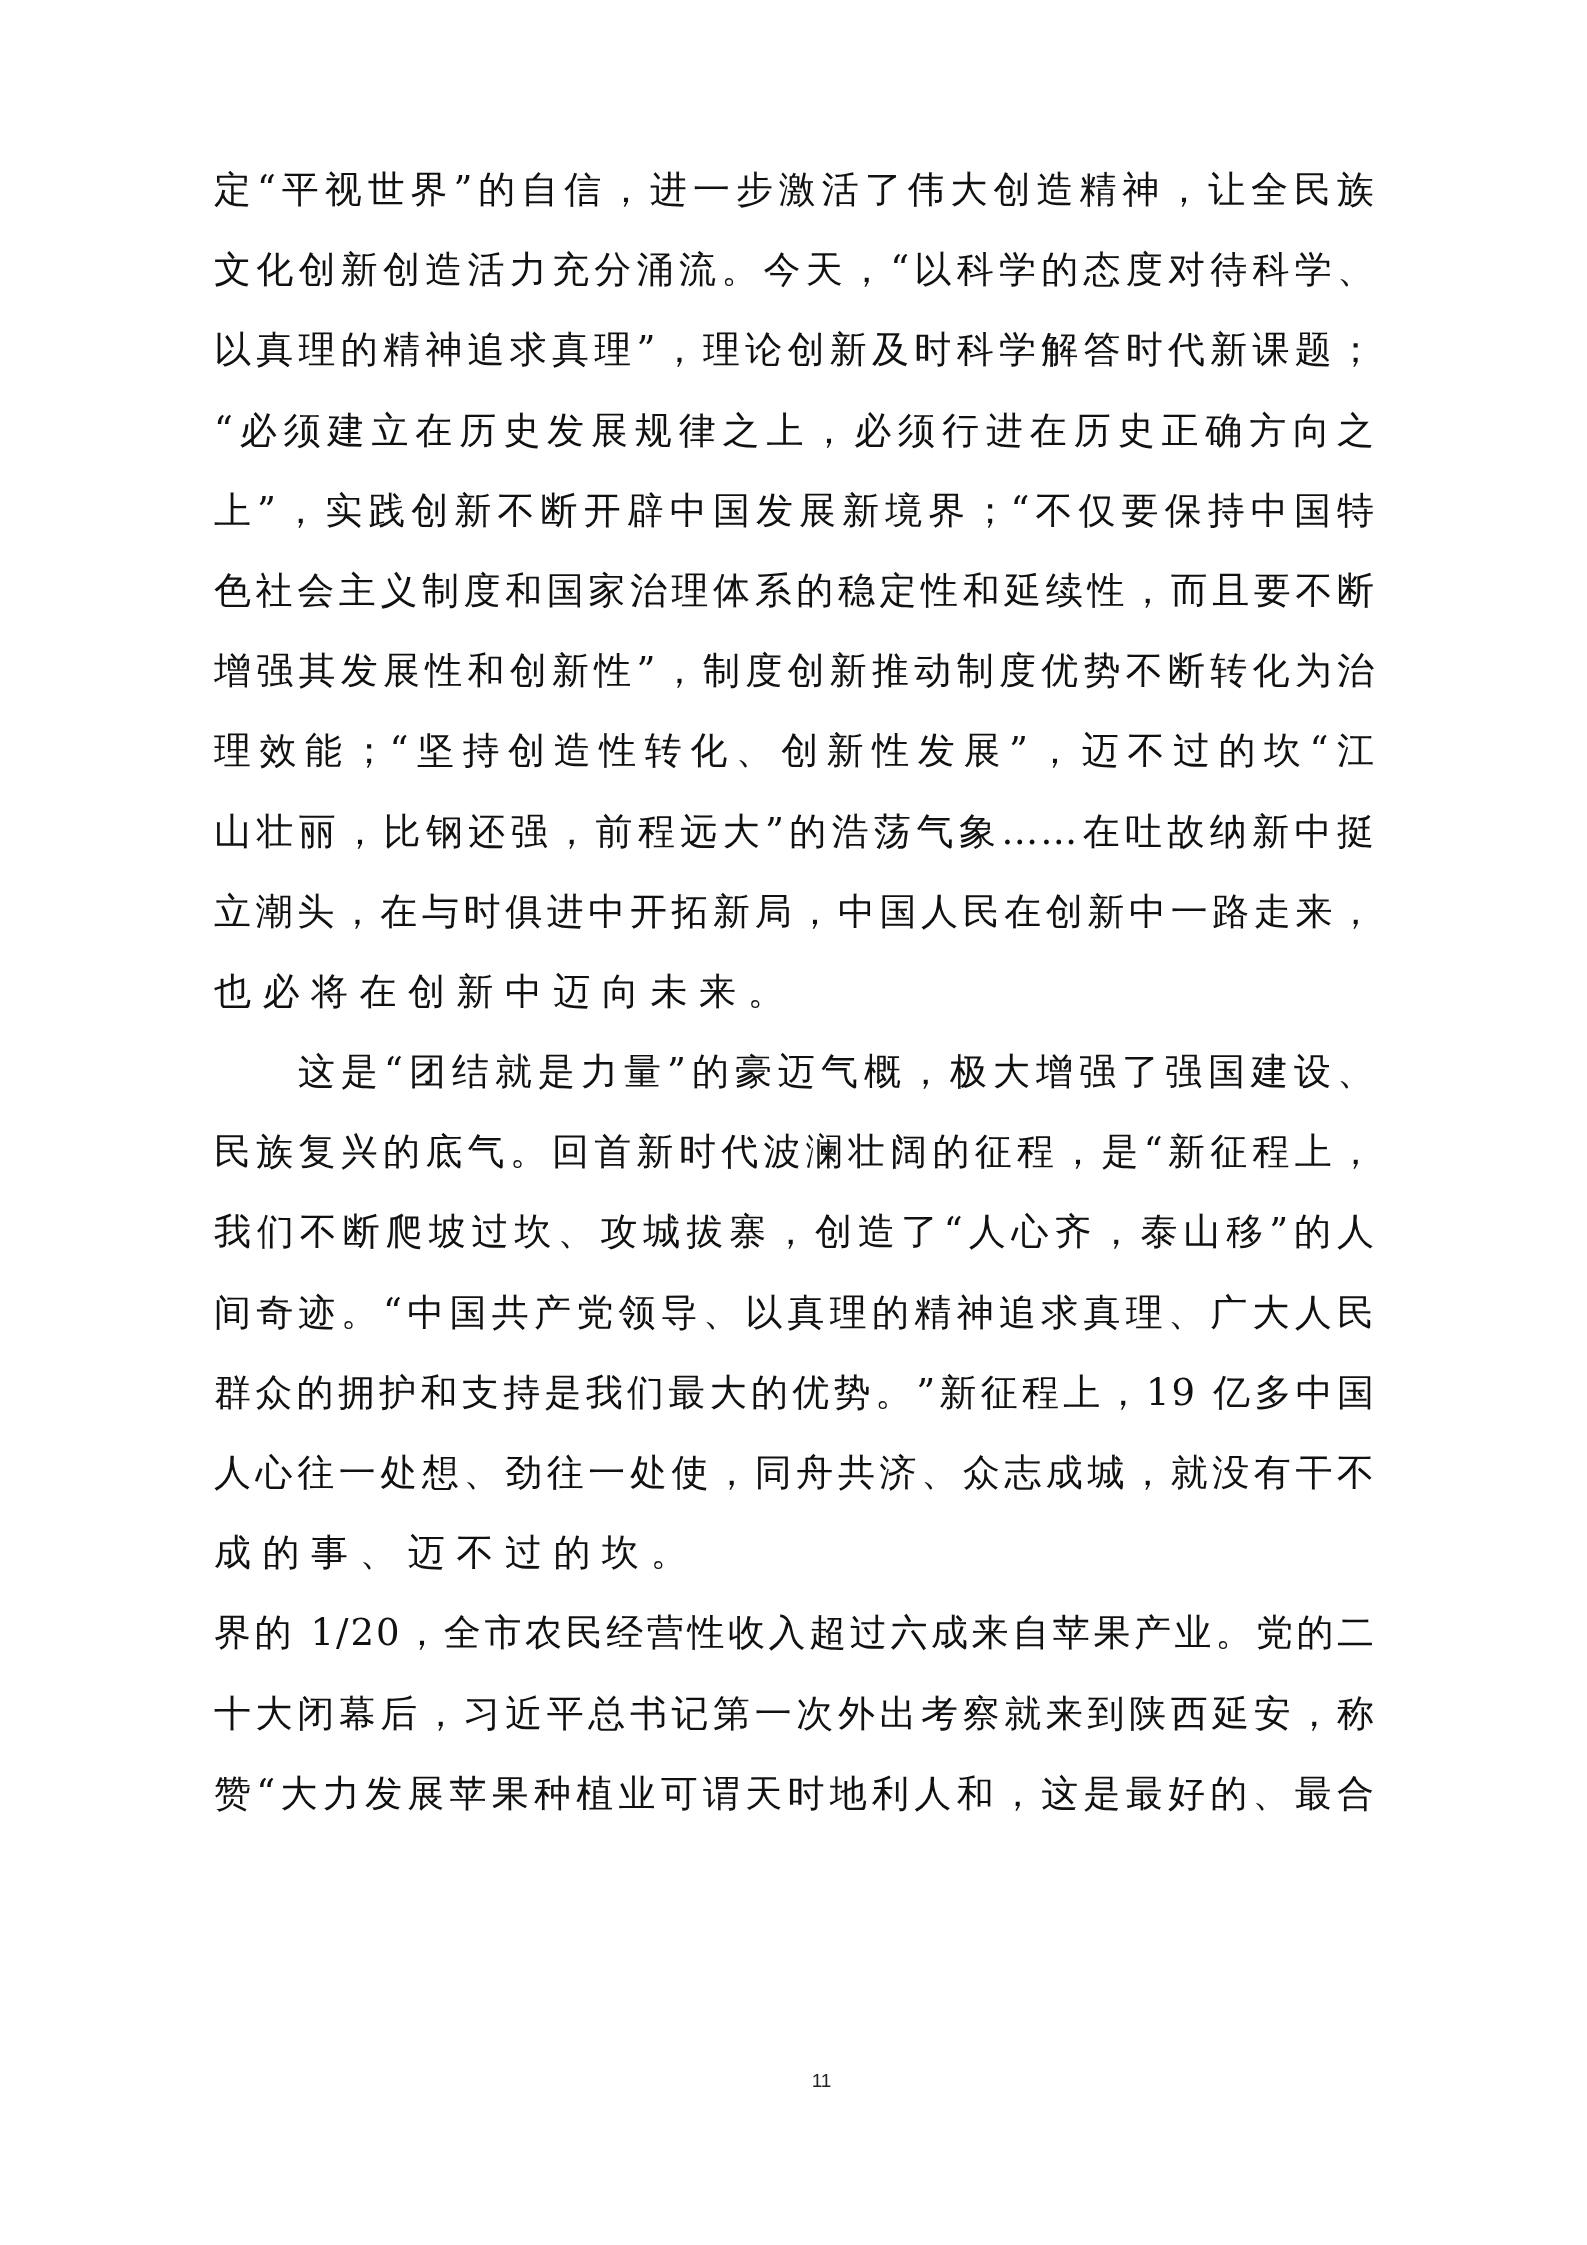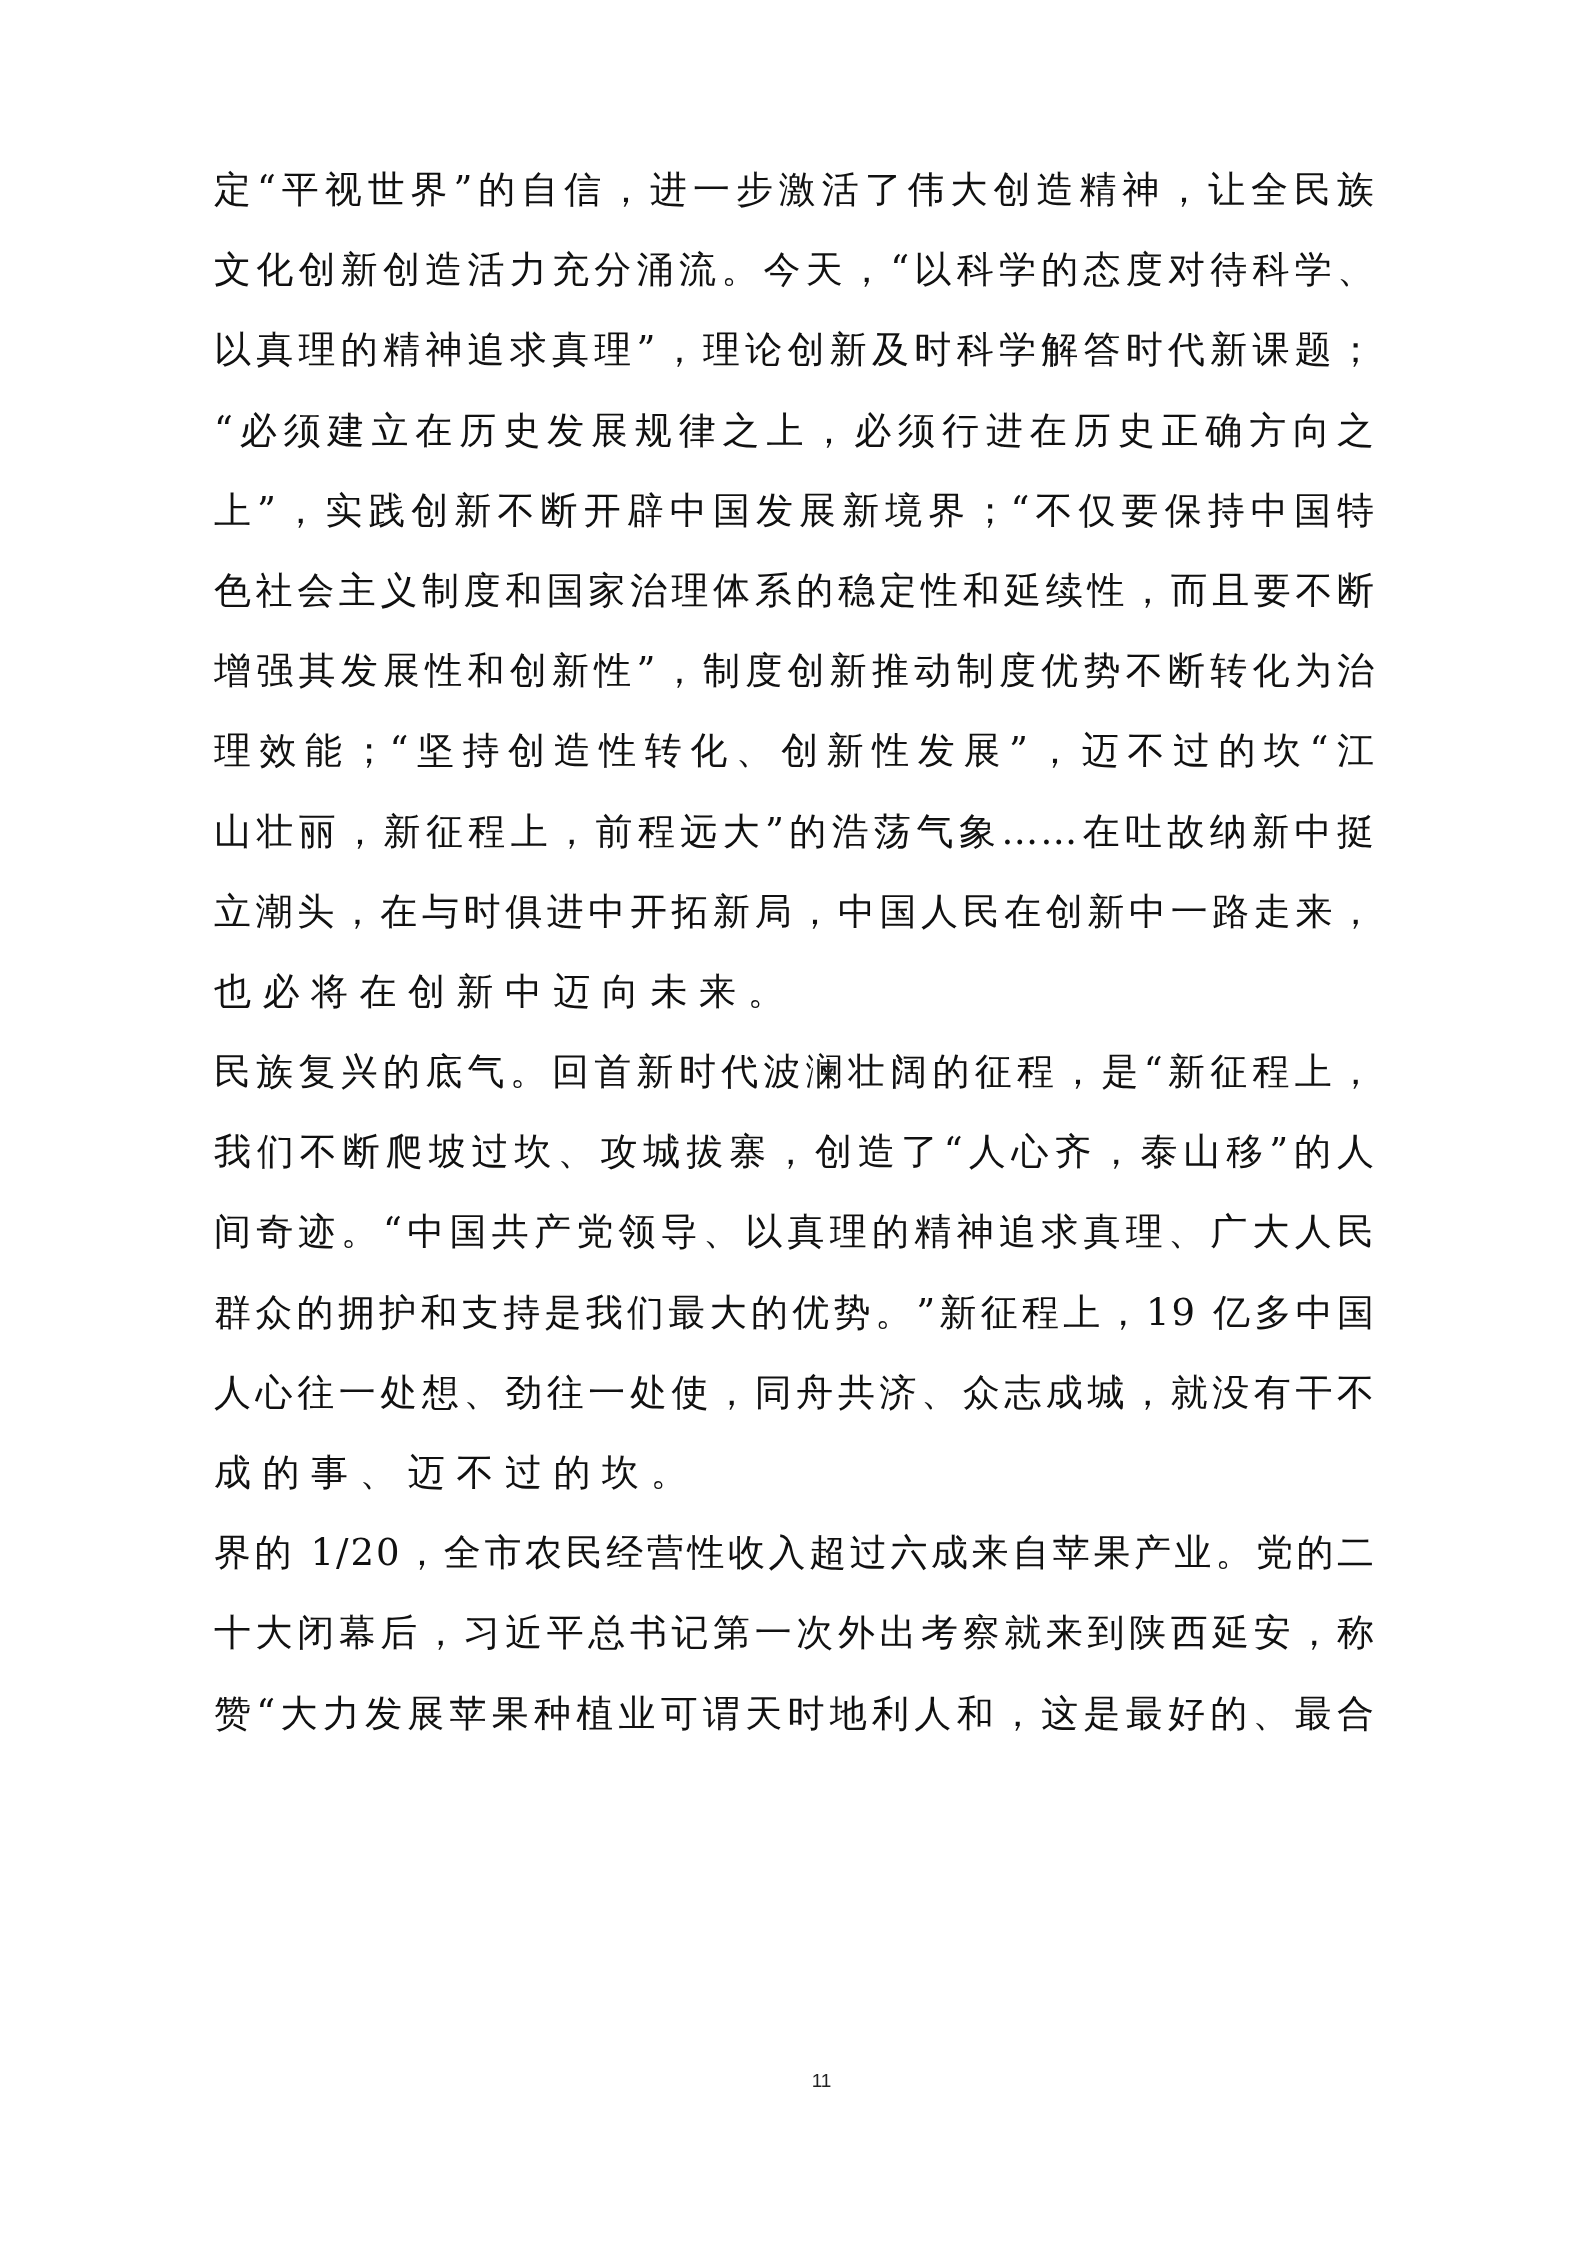--- a/index.html
+++ b/index.html
@@ -65,26 +65,27 @@
 
     <div class="paragraph">
       <div class="line">定“平视世界”的自信，进一步激活了伟大创造精神，让全民族</div>
       <div class="line">文化创新创造活力充分涌流。今天，“以科学的态度对待科学、</div>
       <div class="line">以真理的精神追求真理”，理论创新及时科学解答时代新课题；</div>
       <div class="line">“必须建立在历史发展规律之上，必须行进在历史正确方向之</div>
       <div class="line">上”，实践创新不断开辟中国发展新境界；“不仅要保持中国特</div>
       <div class="line">色社会主义制度和国家治理体系的稳定性和延续性，而且要不断</div>
       <div class="line">增强其发展性和创新性”，制度创新推动制度优势不断转化为治</div>
       <div class="line">理效能；“坚持创造性转化、创新性发展”，迈不过的坎“江</div>
-      <div class="line">山壮丽，新征程上，前程远大”的浩荡气象……在吐故纳新中挺</div>
+      <div class="line">山壮丽，比钢还强，前程远大”的浩荡气象……在吐故纳新中挺</div>
       <div class="line">立潮头，在与时俱进中开拓新局，中国人民在创新中一路走来，</div>
       <div class="line last">也必将在创新中迈向未来。</div>
     </div>
 
     <div class="paragraph">
+      <div class="line indent">这是“团结就是力量”的豪迈气概，极大增强了强国建设、</div>
       <div class="line">民族复兴的底气。回首新时代波澜壮阔的征程，是“新征程上，</div>
       <div class="line">我们不断爬坡过坎、攻城拔寨，创造了“人心齐，泰山移”的人</div>
       <div class="line">间奇迹。“中国共产党领导、以真理的精神追求真理、广大人民</div>
       <div class="line">群众的拥护和支持是我们最大的优势。”新征程上，19 亿多中国</div>
       <div class="line">人心往一处想、劲往一处使，同舟共济、众志成城，就没有干不</div>
       <div class="line last">成的事、迈不过的坎。</div>
     </div>
 
     <div class="paragraph">
       <div class="line">界的 1/20，全市农民经营性收入超过六成来自苹果产业。党的二</div>

